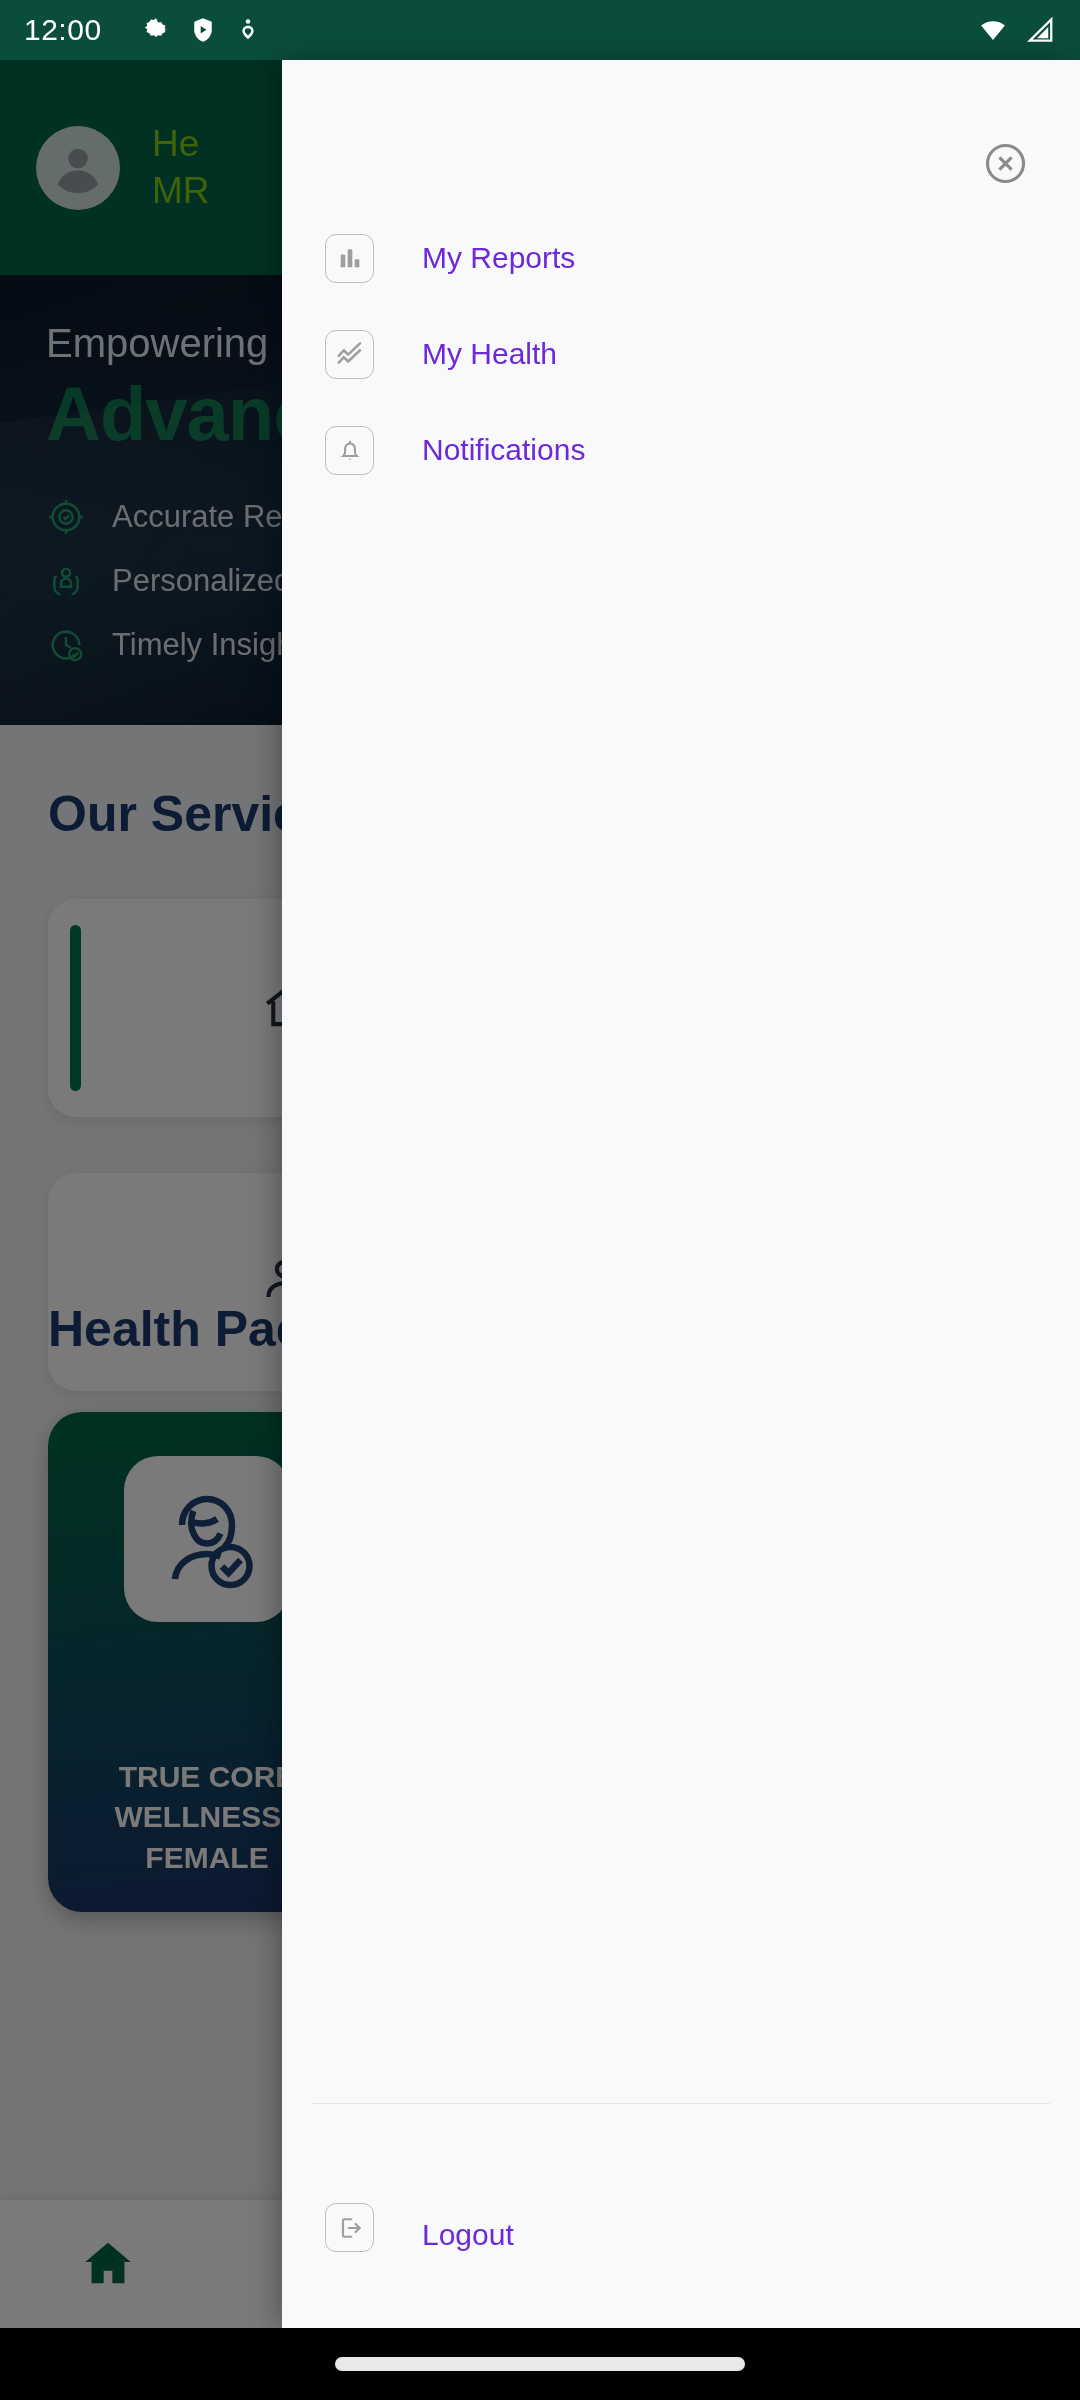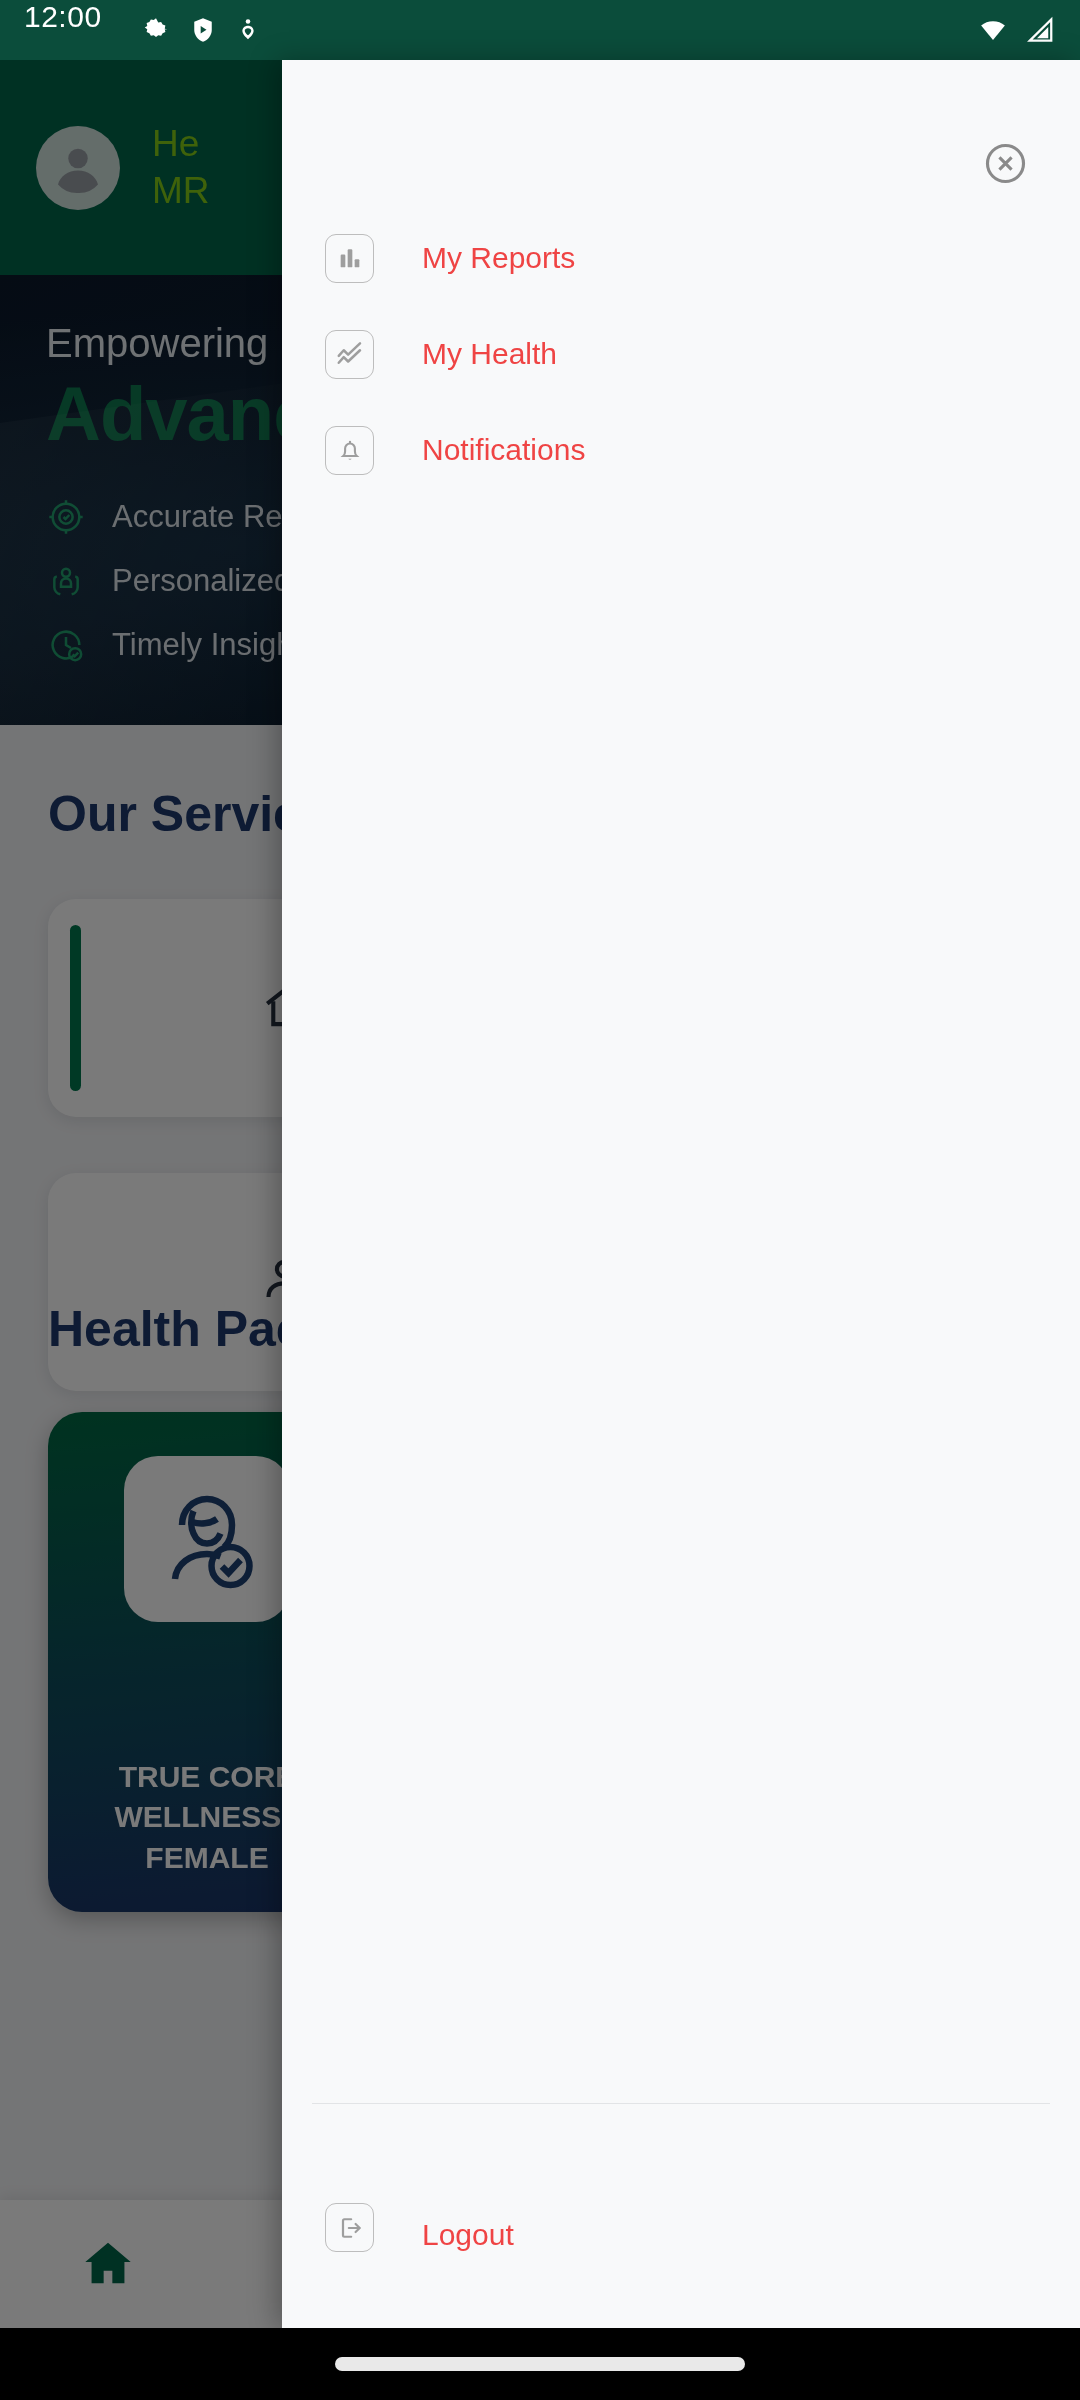--- a/index.html
+++ b/index.html
@@ -10,21 +10,21 @@
     overflow:hidden;
     position:relative;
   }
   #screen { position:absolute; inset:0; width:1080px; height:2400px; overflow:hidden; }
 
   
   .bg-app { position:absolute; left:0; top:0; width:1080px; height:2328px; background:#f3f4f6; }
 
   .statusbar {
     position:absolute; left:0; top:0; width:1080px; height:60px;
-    background:#0b4d3b; display:flex; padding:0 24px;
+    background:#0b4d3b; display:flex; align-items:center; padding:0 24px;
     color:#fff;
     gap:21px;
   }
   .sb-time { font-size:30px; letter-spacing:.5px; font-weight:400; }
   .sb-icons { display:flex; align-items:center; gap:18px; margin-left:18px; }
   .sb-right { margin-left:auto; display:flex; align-items:center; gap:14px; }
 
   .app-header {
     position:absolute; left:0; top:60px; width:1080px; height:215px;
     background:#00664a; display:flex; align-items:center; padding:0 36px;
@@ -106,21 +106,21 @@
     display:flex; align-items:center; justify-content:center; cursor:pointer;
   }
   .menu { padding-top:0; }
   .menu-item {
     display:flex; align-items:center; height:96px; padding-left:43px; cursor:pointer;
   }
   .mi-icon {
     width:49px; height:49px; border-radius:11px; border:1.6px solid #bdbdbd;
     display:flex; align-items:center; justify-content:center; flex:none; background:transparent;
   }
-  .mi-label { margin-left:48px; font-size:30px; color:#ef4444; font-weight:400; }
+  .mi-label { margin-left:48px; font-size:30px; color:#6d28d9; font-weight:400; }
 
   .spacer { flex:1 1 auto; }
   .divider { height:1px; background:#e2e4e6; margin:0 30px 0 30px; }
   .logout-row { display:flex; align-items:flex-end; height:96px; padding-left:43px; margin-top:52px; cursor:pointer; }
 
   
   .sysnav { position:absolute; left:0; bottom:0; width:1080px; height:72px; background:#000; display:flex; align-items:center; justify-content:center; }
   .sysnav-pill { width:410px; height:14px; border-radius:8px; background:#e9e9e9; }
 </style>
 </head>

